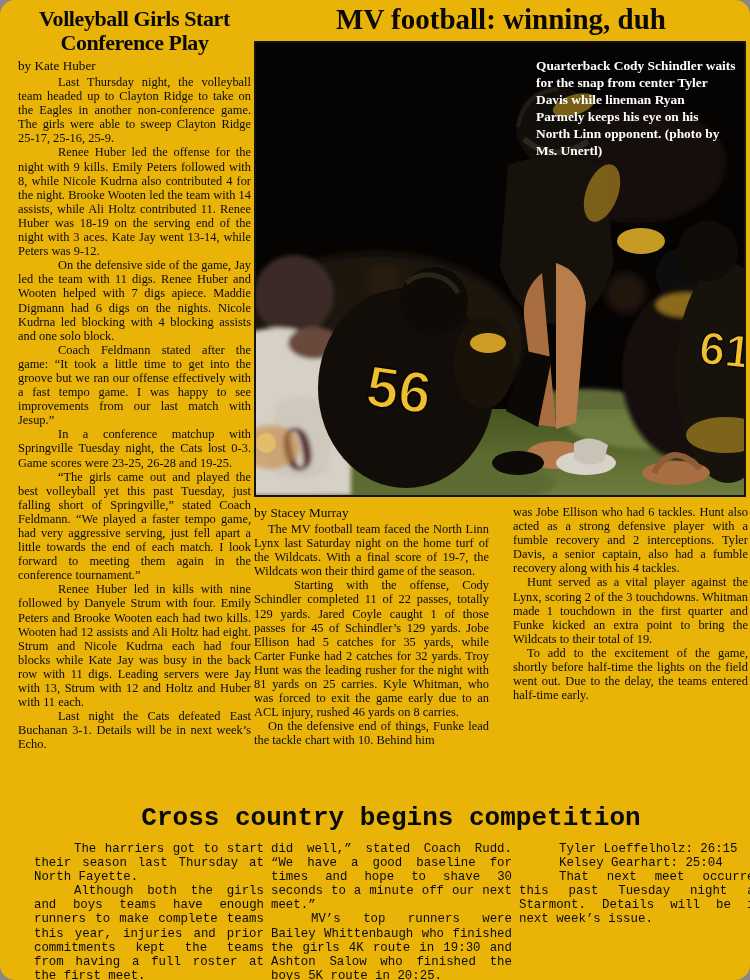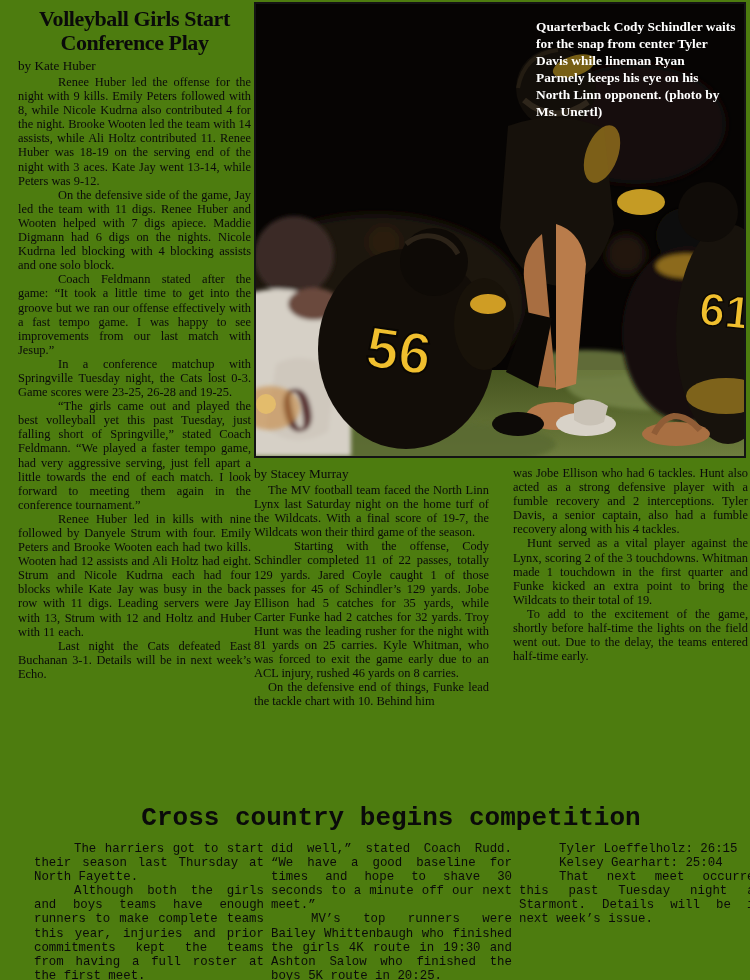--- a/index.html
+++ b/index.html
@@ -1,20 +1,21 @@
 <!DOCTYPE html>
 <html><head>
 <meta charset="utf-8">
 <title>School Newspaper Sports Page</title>
 <style>
   body { margin:0; background:#888; }
   .page {
-    position:relative; width:750px; height:980px; background:#4d7c0f;
+    position:relative; width:750px; height:980px; background:#eab308;
     overflow:hidden; font-family:"Liberation Serif", serif; color:#0a0a0a;
     margin:0 auto;
+    border-radius:15px;
   }
   .headline { font-weight:bold; text-align:center; }
   .vb-headline { font-size:22px; line-height:24px; letter-spacing:-0.4px; margin:2px 0 3px; }
   .vb-headline span { display:block; white-space:nowrap; }
   .byline { font-weight:normal; font-size:13.2px; line-height:15px; margin:0 0 2px; }
   .body-p { font-size:12.4px; line-height:14.1px; text-align:justify; margin:0; }
   .ind-lg { text-indent:40px; }
   .ind-sm { text-indent:14px; }
 
   .col-volleyball { position:absolute; left:18px; top:5px; width:233px; height:795px; overflow:hidden; }
@@ -40,30 +41,32 @@
 <body>
 
 <div class="page">
 
   <div class="col-volleyball">
     <h1 class="headline vb-headline">
       <span>Volleyball Girls Start</span>
       <span>Conference Play</span>
     </h1>
     <p class="byline">by Kate Huber</p>
+    <p class="body-p ind-lg">Last Thursday night, the volleyball team headed up to Clayton Ridge to take on the Eagles in another non-conference game. The girls were able to sweep Clayton Ridge 25-17, 25-16, 25-9.</p>
     <p class="body-p ind-lg">Renee Huber led the offense for the night with 9 kills. Emily Peters followed with 8, while Nicole Kudrna also contributed 4 for the night. Brooke Wooten led the team with 14 assists, while Ali Holtz contributed 11. Renee Huber was 18-19 on the serving end of the night with 3 aces. Kate Jay went 13-14, while Peters was 9-12.</p>
     <p class="body-p ind-lg">On the defensive side of the game, Jay led the team with 11 digs. Renee Huber and Wooten helped with 7 digs apiece. Maddie Digmann had 6 digs on the nights. Nicole Kudrna led blocking with 4 blocking assists and one solo block.</p>
     <p class="body-p ind-lg">Coach Feldmann stated after the game: “It took a little time to get into the groove but we ran our offense effectively with a fast tempo game. I was happy to see improvements from our last match with Jesup.”</p>
     <p class="body-p ind-lg">In a conference matchup with Springville Tuesday night, the Cats lost 0-3. Game scores were 23-25, 26-28 and 19-25.</p>
     <p class="body-p ind-lg">“The girls came out and played the best volleyball yet this past Tuesday, just falling short of Springville,” stated Coach Feldmann. “We played a faster tempo game, had very aggressive serving, just fell apart a little towards the end of each match. I look forward to meeting them again in the conference tournament.”</p>
     <p class="body-p ind-lg">Renee Huber led in kills with nine followed by Danyele Strum with four. Emily Peters and Brooke Wooten each had two kills. Wooten had 12 assists and Ali Holtz had eight. Strum and Nicole Kudrna each had four blocks while Kate Jay was busy in the back row with 11 digs. Leading servers were Jay with 13, Strum with 12 and Holtz and Huber with 11 each.</p>
     <p class="body-p ind-lg">Last night the Cats defeated East Buchanan 3-1. Details will be in next week’s Echo.</p>
   </div>
 
   <div class="sec-football">
+    <h1 class="headline fb-headline">MV football: winning, duh</h1>
 
     <div class="photo-frame">
       <svg viewBox="0 0 488 452" width="488" height="452">
         <defs>
           <linearGradient id="grassG" x1="0" y1="0" x2="0" y2="1">
             <stop offset="0" stop-color="#46541f"></stop>
             <stop offset="1" stop-color="#6e7d3e"></stop>
           </linearGradient>
           <filter id="blur1">
               <feGaussianBlur stdDeviation="2"></feGaussianBlur>

